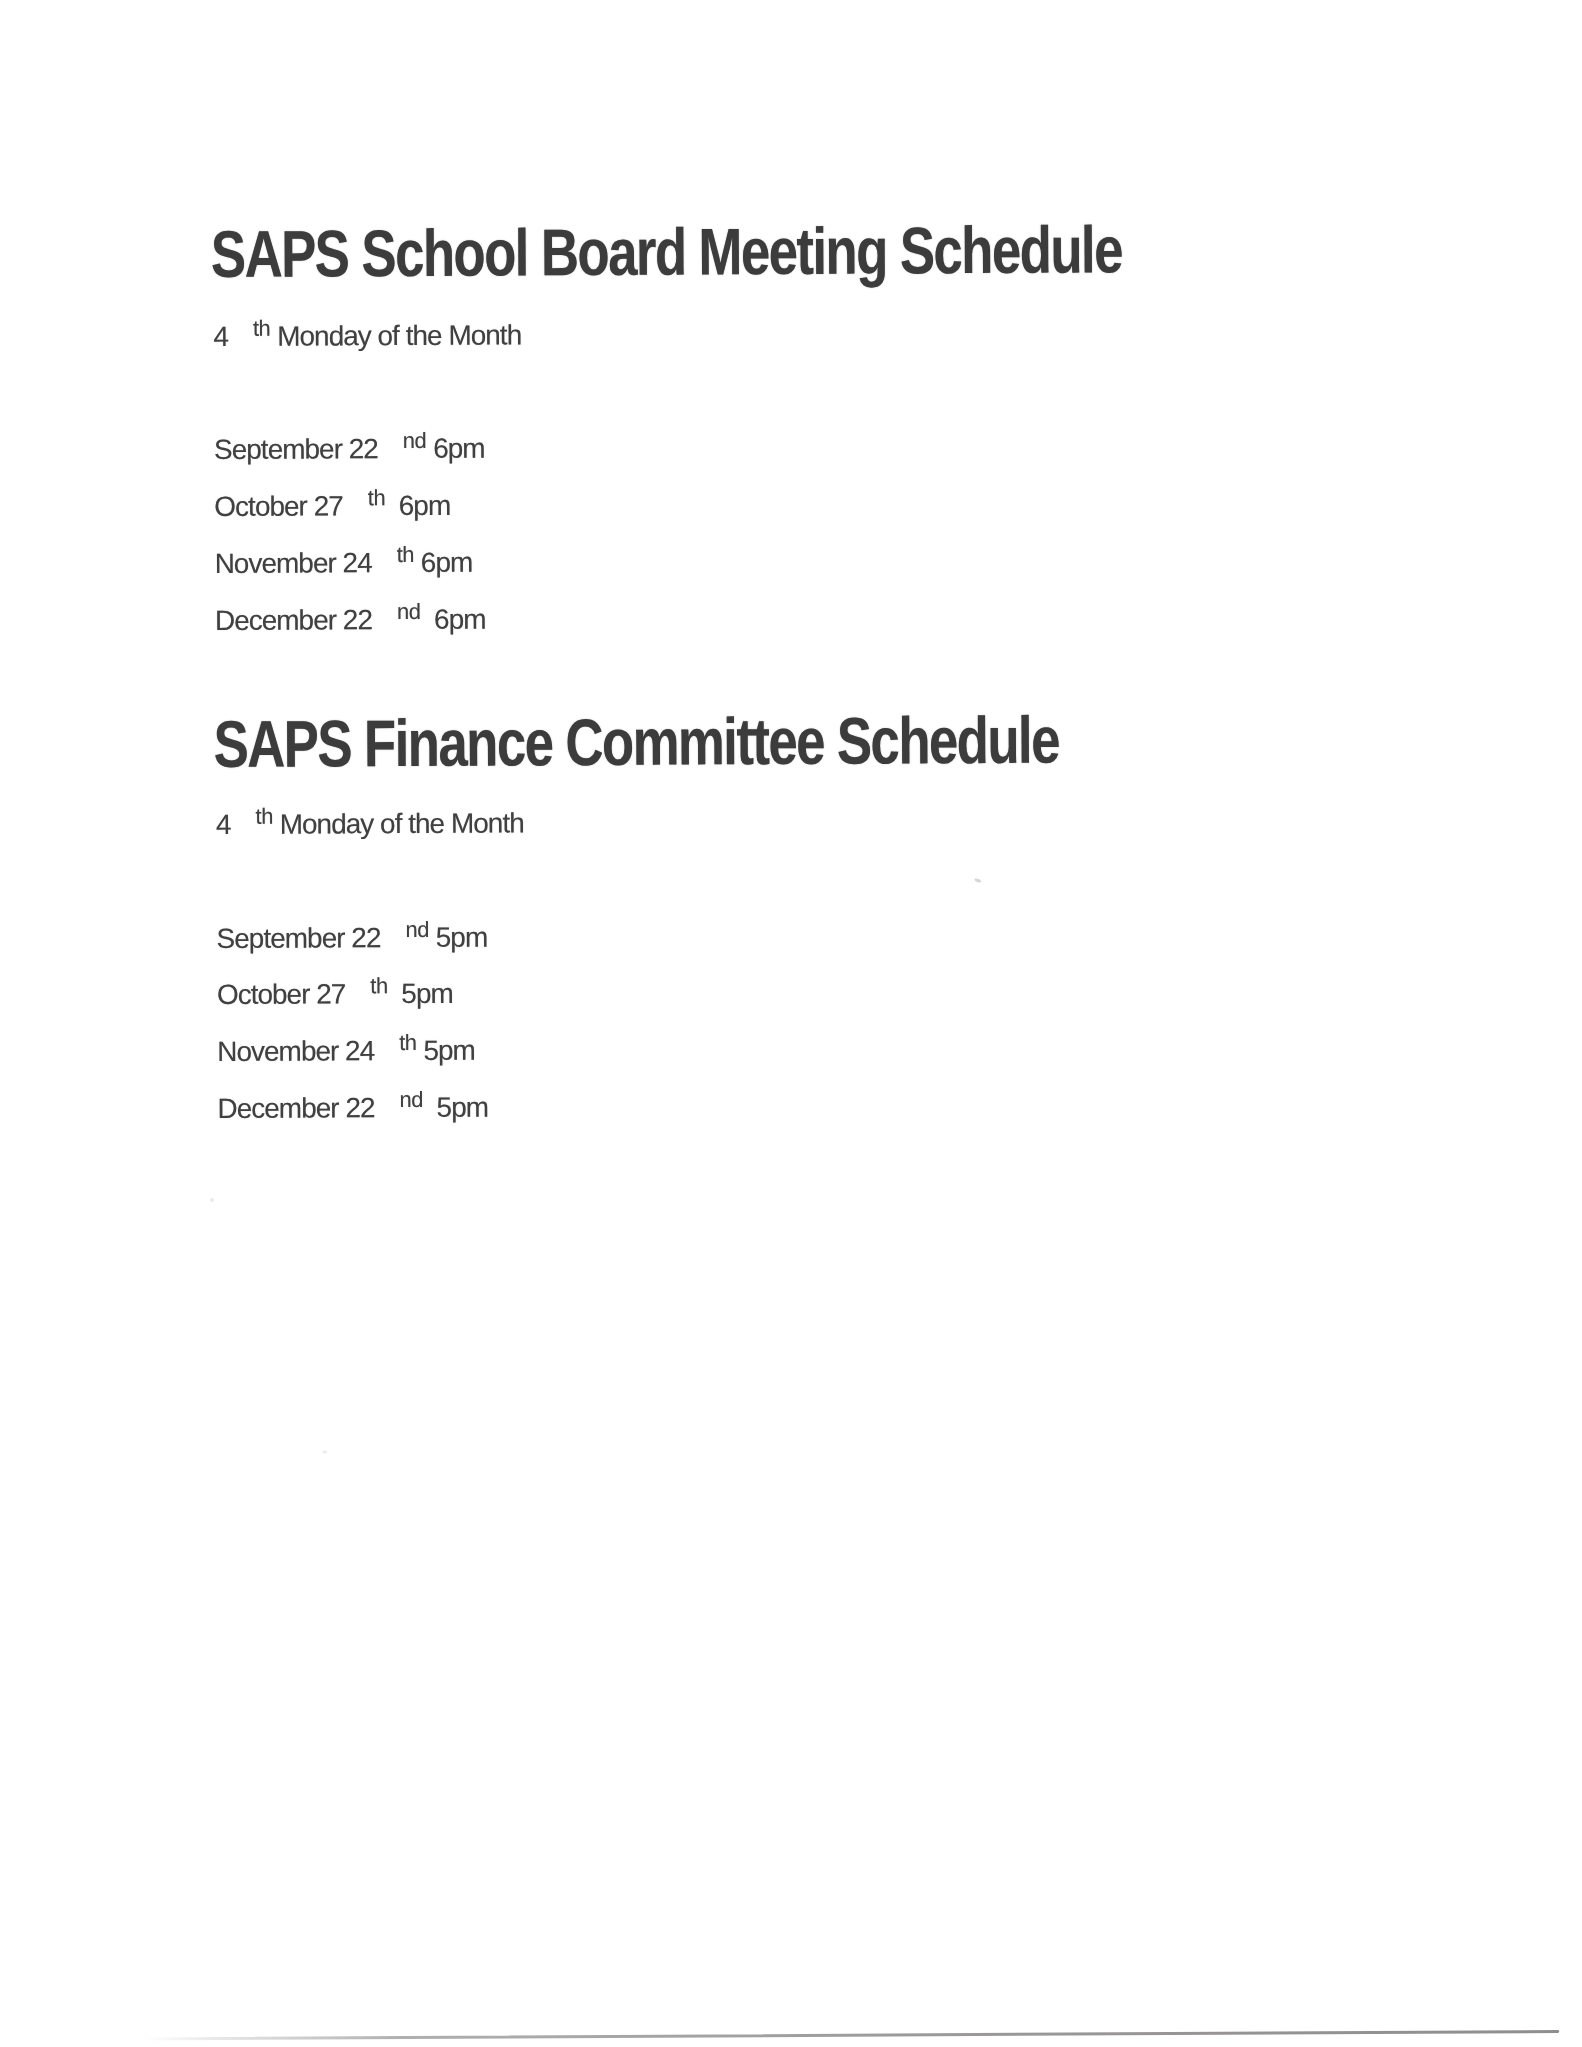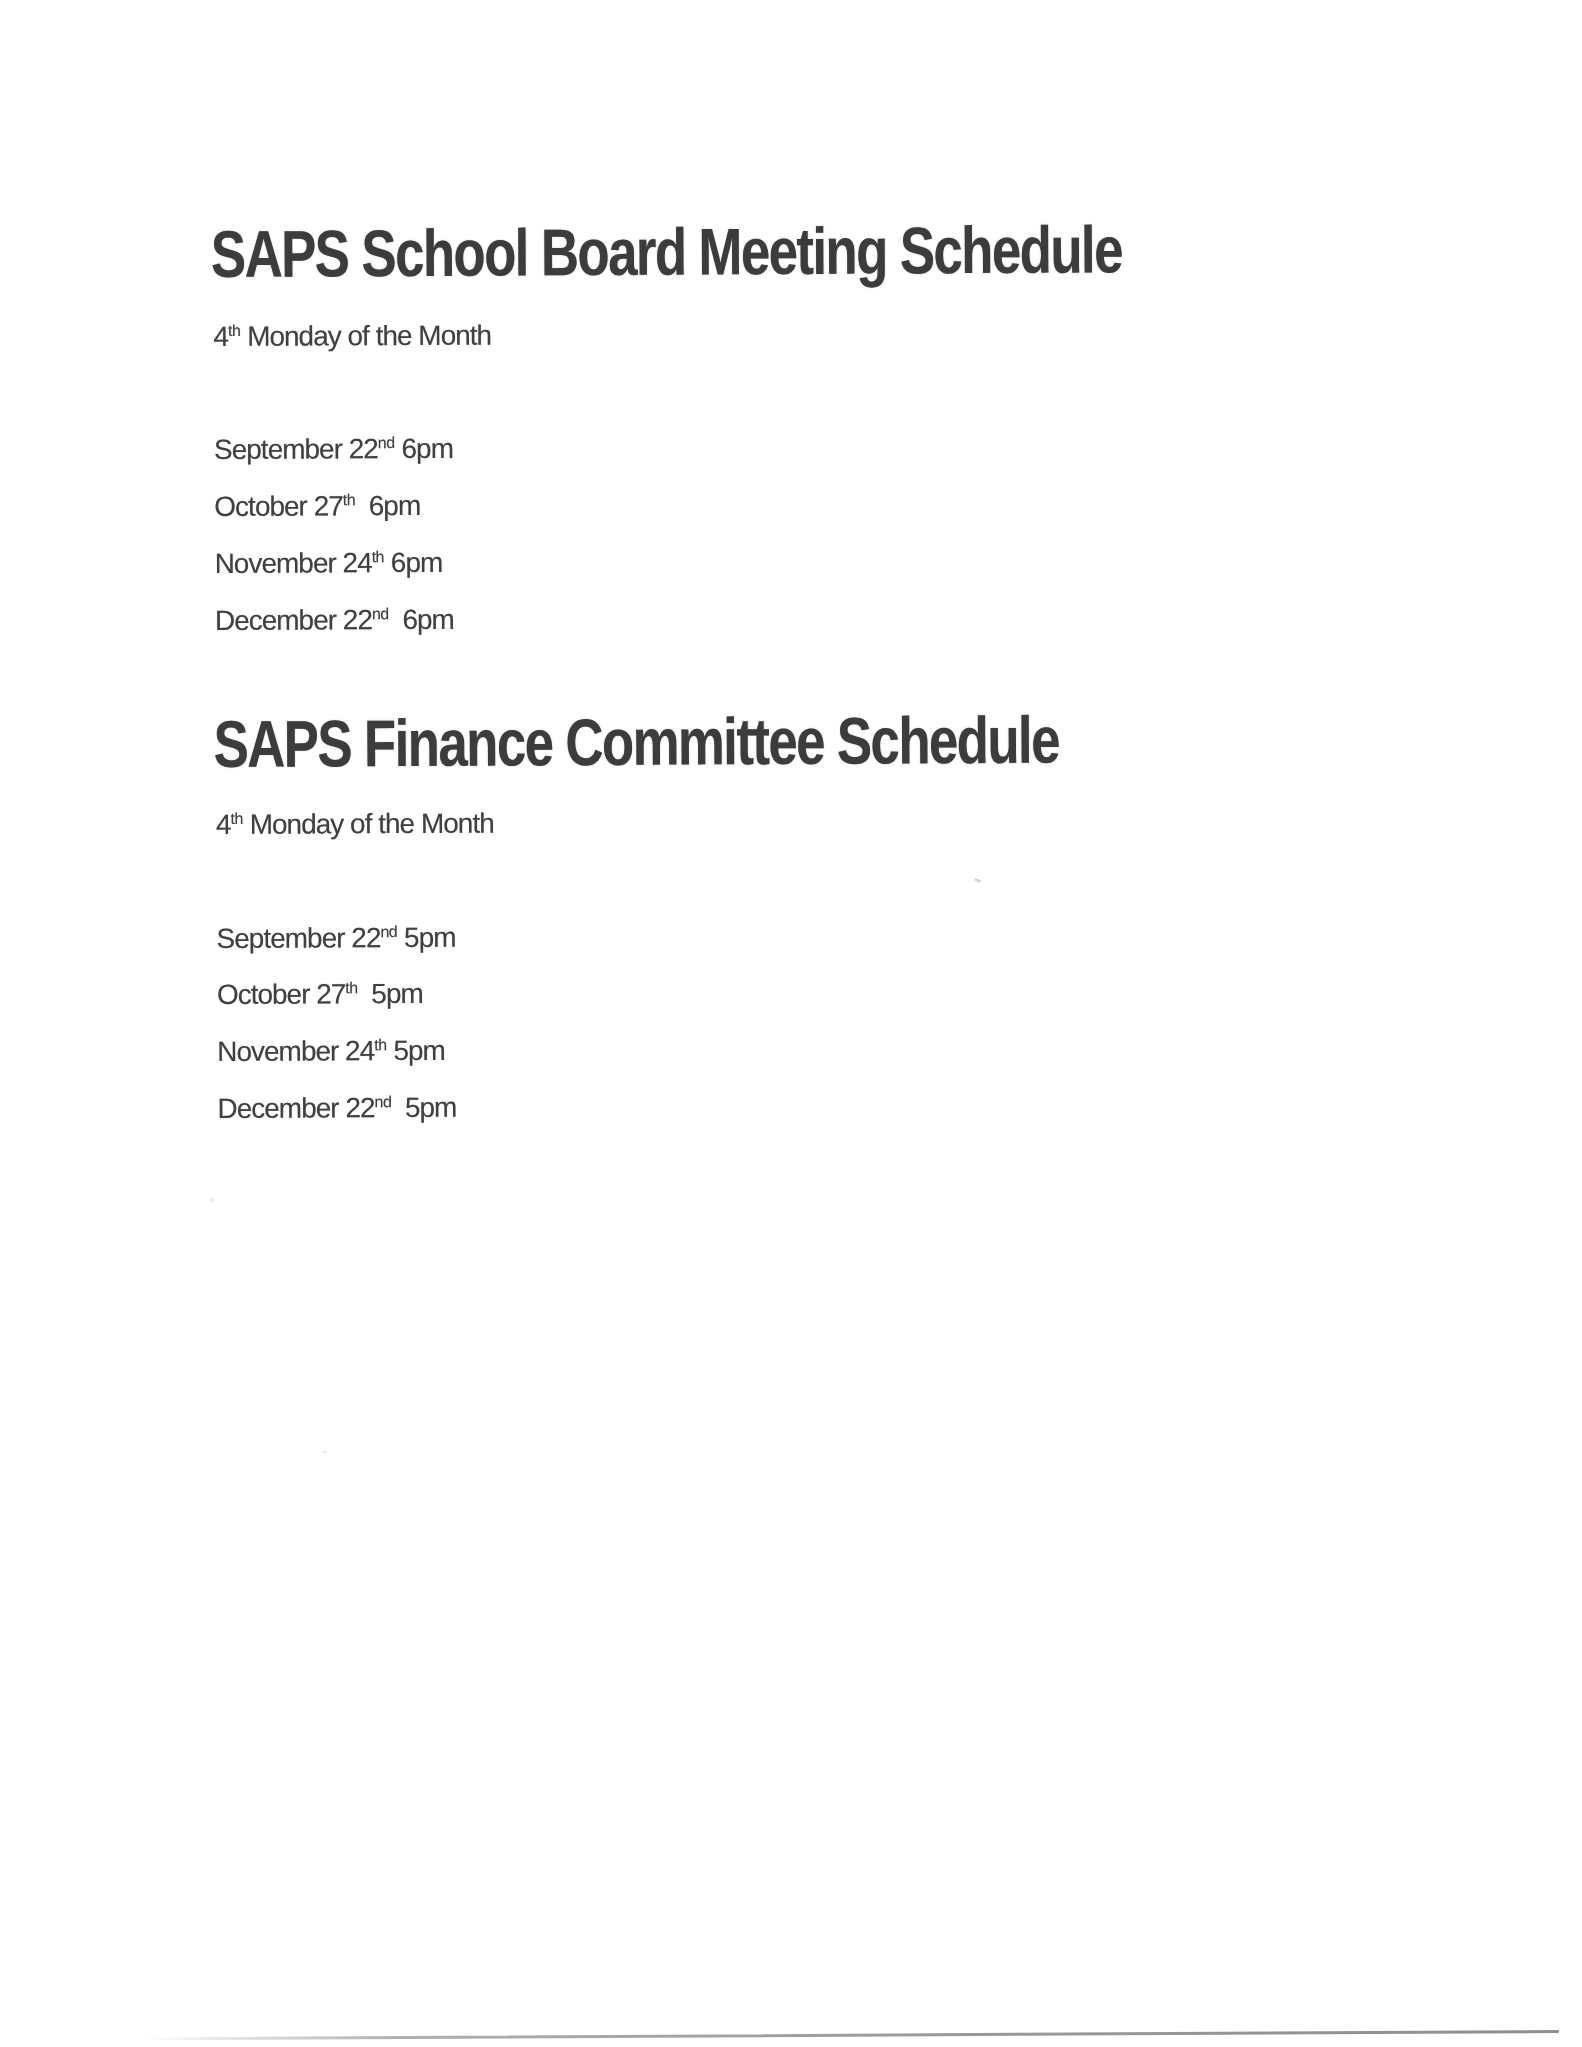--- a/index.html
+++ b/index.html
@@ -42,26 +42,27 @@
     color: var(--title-color, #3c3c3c);
     font-size: 66px;
     line-height: 1;
     font-weight: bold;
     letter-spacing: -2px;
     transform: scaleX(0.80);
     transform-origin: 0 0;
     text-shadow: 0 0 1.3px rgba(55, 55, 55, 0.55);
   }
   .line sup {
-    font-size: 16px;
+    font-size: 22px;
     line-height: 0;
     letter-spacing: -0.5px;
     position: relative;
     top: -10px;
     vertical-align: baseline;
+    margin-left: 25px;
   }
   .scan-line {
     position: absolute;
     top: 2034px;
     left: 138px;
     width: 1416px;
     height: 3px;
     border-radius: 2px;
     background: linear-gradient(to right,
       rgba(165, 163, 163, 0) 0%,

